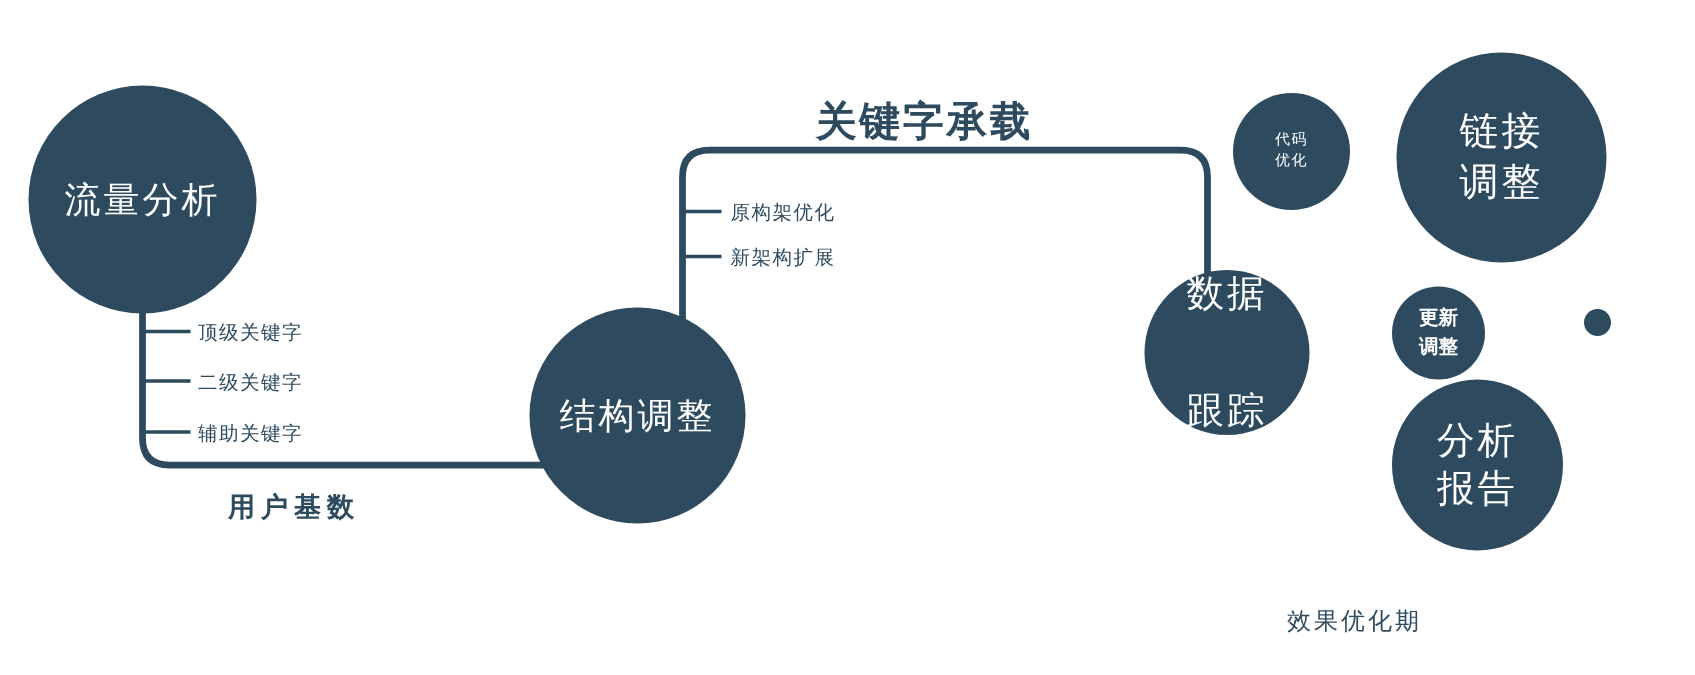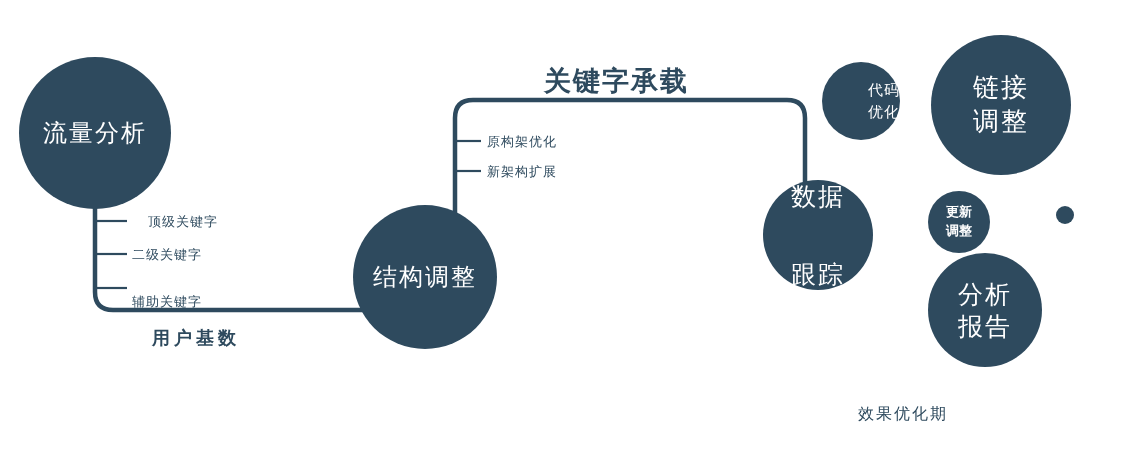--- a/index.html
+++ b/index.html
@@ -27,40 +27,40 @@
     position:absolute;border-radius:50%;
     background:var(--primary);color:var(--text-on-dark);
     display:flex;flex-direction:column;align-items:center;justify-content:center;
     text-align:center;
   }
   .node span{display:block;}
 
   .n-traffic  {left:19px;  top:57px;  width:152px;height:152px;font-size:24px;letter-spacing:2px;}
   .n-structure{left:353px; top:205px; width:144px;height:144px;font-size:24px;letter-spacing:2px;}
   .n-data     {left:763px; top:180px; width:110px;height:110px;font-size:25px;line-height:1.28;letter-spacing:2px;justify-content:space-between;}
-  .n-code     {left:822px; top:62px;  width:78px; height:78px; font-size:15px;line-height:1.45;letter-spacing:1px;align-items:flex-end;}
+  .n-code     {left:822px; top:62px;  width:78px; height:78px; font-size:10px;line-height:1.45;letter-spacing:1px;}
   .n-link     {left:931px; top:35px;  width:140px;height:140px;font-size:26px;line-height:1.3;letter-spacing:2px;}
   .n-update   {left:928px; top:191px; width:62px; height:62px; font-size:13px;line-height:1.45;font-weight:600;}
   .n-report   {left:928px; top:253px; width:114px;height:114px;font-size:25px;line-height:1.3;letter-spacing:2px;}
   .n-dot      {left:1056px;top:206px; width:18px; height:18px;}
 
   .edge-label{
     position:absolute;color:var(--primary);white-space:nowrap;
   }
   .lbl-user-base{left:152px;top:326px;font-size:18px;font-weight:600;letter-spacing:4px;}
   .lbl-keyword  {left:528px;top:63px; font-size:27px;font-weight:600;letter-spacing:2px;margin-left:16px;}
   .lbl-effect   {left:858px;top:404px;font-size:16px;font-weight:500;letter-spacing:2px;}
 
   .branch-label{
     position:absolute;color:var(--primary);font-size:13px;font-weight:500;
     white-space:nowrap;letter-spacing:1px;
   }
-  .b-traffic-0{left:148px;top:213px;}
+  .b-traffic-0{left:132px;top:213px;}
   .b-traffic-1{left:132px;top:246px;}
-  .b-traffic-2{left:132px;top:280px;margin-top:13px;}
+  .b-traffic-2{left:132px;top:280px;}
   .b-struct-0 {left:487px;top:133px;text-align:center;}
   .b-struct-1 {left:487px;top:163px;}
 </style>
 </head>
 <body>
 
 <div class="canvas">
 
   <svg class="connectors" width="1130" height="450" viewBox="0 0 1130 450" aria-hidden="true">
     <path class="main-line" d="M95 190 L95 292 Q95 310 113 310 L420 310"></path>

